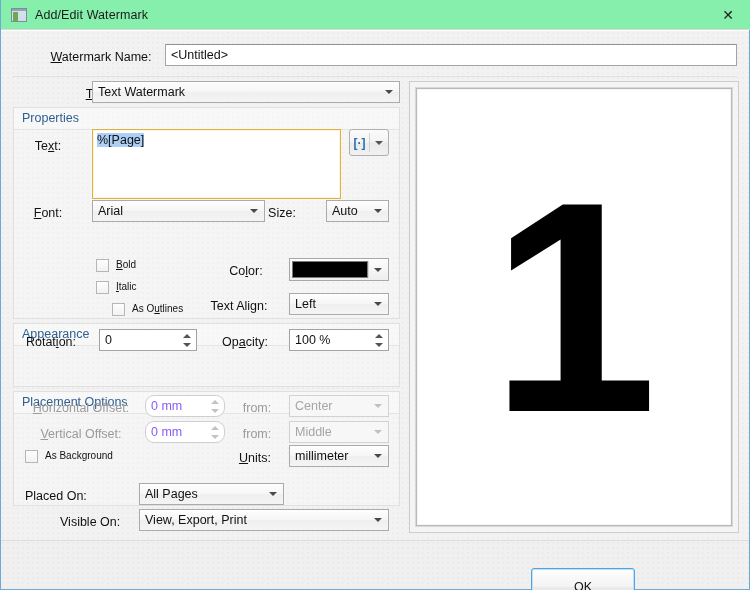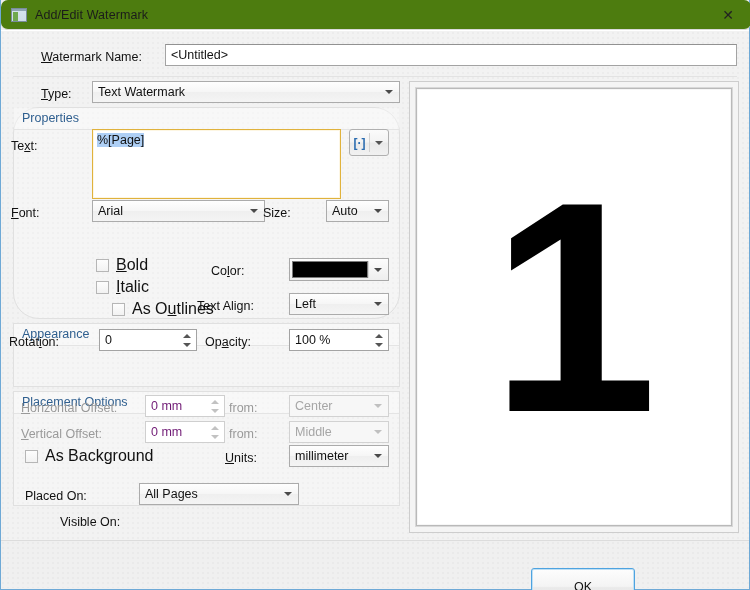--- a/index.html
+++ b/index.html
@@ -18,23 +18,23 @@
     width: 750px; height: 590px;
     background: #f0f0f0;
     border: 1px solid #6ea9d6;
     border-top: none;
   }
 
   
   .titlebar {
     position: absolute; left: 0; top: 0;
     width: 750px; height: 30px;
-    background: #4d7c0f;
+    background: #86efac;
     border-bottom: 1px solid #d9d9d9;
-    display: flex; align-items: center; border-radius: 7px;
+    display: flex; align-items: center;
   }
   .title-icon {
     width: 16px; height: 14px;
     margin-left: 10px; margin-right: 8px;
     background: linear-gradient(to bottom, #d6e4ef 0%, #cfdde8 100%);
     border: 1px solid #7a8d9c;
     position: relative; flex: none;
   }
   .title-icon::before {
     content: ""; position: absolute; left: 1px; top: 3px;
@@ -74,21 +74,21 @@
     border-top: 1px solid #dcdcdc;
   }
 
   
   .lbl {
     position: absolute;
     font-size: 12.5px; color: #111;
     white-space: nowrap;
     line-height: 14px;
   }
-  .lbl.right { text-align: left; }
+  .lbl.right { text-align: center; }
   .lbl u { text-decoration: underline; }
   .lbl.dim { color: #9a9a9a; }
 
   .field {
     position: absolute;
     background: #fff;
     border: 1px solid #a3a3a3;
     border-top-color: #919191;
     font-family: "Liberation Sans", sans-serif;
     font-size: 12.5px;
@@ -122,21 +122,21 @@
   
   .spin {
     position: absolute;
     background: #fff;
     border: 1px solid #a3a3a3;
     font-size: 12.5px; color: #111;
     line-height: 20px;
     padding: 0 20px 0 5px;
     white-space: nowrap; overflow: hidden;
   }
-  .spin.disabled { color: #701a75; border-color: #cfcfcf; }
+  .spin.disabled { color: #8b5cf6; border-color: #cfcfcf; border-radius: 9px; }
   .spin .spinbtns {
     position: absolute; right: 1px; top: 1px; bottom: 1px;
     width: 16px;
     display: flex; flex-direction: column;
     background: transparent;
   }
   .spin .sb {
     flex: 1; position: relative;
   }
   .spin .sb::after {
@@ -160,21 +160,21 @@
 
   
   .cbrow { position: absolute; display: flex; align-items: center; }
   .cbox {
     width: 13px; height: 13px;
     background: linear-gradient(to bottom, #fdfdfd, #f2f2f2);
     border: 1px solid #b6b6b6;
     margin-right: 7px;
     flex: none;
   }
-  .cbrow .cblabel { font-size: 16px; color: #111; line-height: 14px; text-align: center; }
+  .cbrow .cblabel { font-size: 10px; color: #111; line-height: 14px; text-align: center; }
   .cbrow .cblabel u { text-decoration: underline; }
 
   
   .group {
     position: absolute;
     border: 1px solid #e0e0e0;
     background: rgba(255,255,255,0.22);
   }
   .group > .ghdr {
     position: absolute; left: 0; top: 0; right: 0; height: 22px;
@@ -312,21 +312,21 @@
     <div class="field" style="left:164px; top:13px; width:572px; height:22px;">&lt;Untitled&gt;</div>
 
     <div class="hsep" style="left:12px; top:45px; width:724px;"></div>
 
     <div class="lbl right" style="left:40px; top:56px; width:120px;"><u>T</u>ype:</div>
     <div class="combo" style="left:91px; top:50px; width:308px; height:22px;">
       <span>Text Watermark</span>
       <span class="arrow"></span>
     </div>
 
-    <div class="group" style="left:12px; top:76px; width:387px; height:212px;border-radius:26px;">
+    <div class="group" style="left:12px; top:76px; width:387px; height:212px;">
       <div class="ghdr">Properties</div>
     </div>
 
     <div class="lbl right" style="left:10px; top:108px; width:74px;">Te<u>x</u>t:</div>
     <div class="textarea-box" style="left:91px; top:98px; width:249px; height:70px;">
       <span class="sel">%[Page]</span>
     </div>
     <div class="macro-btn" style="left:348px; top:98px; width:40px; height:27px;">
       <span class="mtxt">[·]</span>
       <span class="msep"></span>
@@ -430,26 +430,30 @@
       <span class="cbox"></span>
       <span class="cblabel">As Background</span>
     </div>
     <div class="lbl right" style="left:224px; top:420px; width:60px;"><u>U</u>nits:</div>
     <div class="combo" style="left:288px; top:414px; width:100px; height:22px;">
       <span>millimeter</span>
       <span class="arrow"></span>
     </div>
 
     <div class="lbl" style="left:24px; top:458px;">Placed On:</div>
-    <div class="combo" style="left:138px; top:452px; width:160px; height:22px;">
+    <div class="combo" style="left:138px; top:452px; width:145px; height:22px;">
       <span>All Pages</span>
       <span class="arrow"></span>
     </div>
 
     <div class="lbl" style="left:24px; top:484px;margin-left:35px;">Visible On:</div>
+    <div class="combo" style="left:138px; top:478px; width:250px; height:22px;">
+      <span>View, Export, Print</span>
+      <span class="arrow"></span>
+    </div>
 
     <div class="preview-frame" style="left:408px; top:50px; width:330px; height:452px;">
       <div class="preview-inner">
         <span class="page-num">1</span>
       </div>
     </div>
 
   </div>
 
   <div class="footer-bar">

